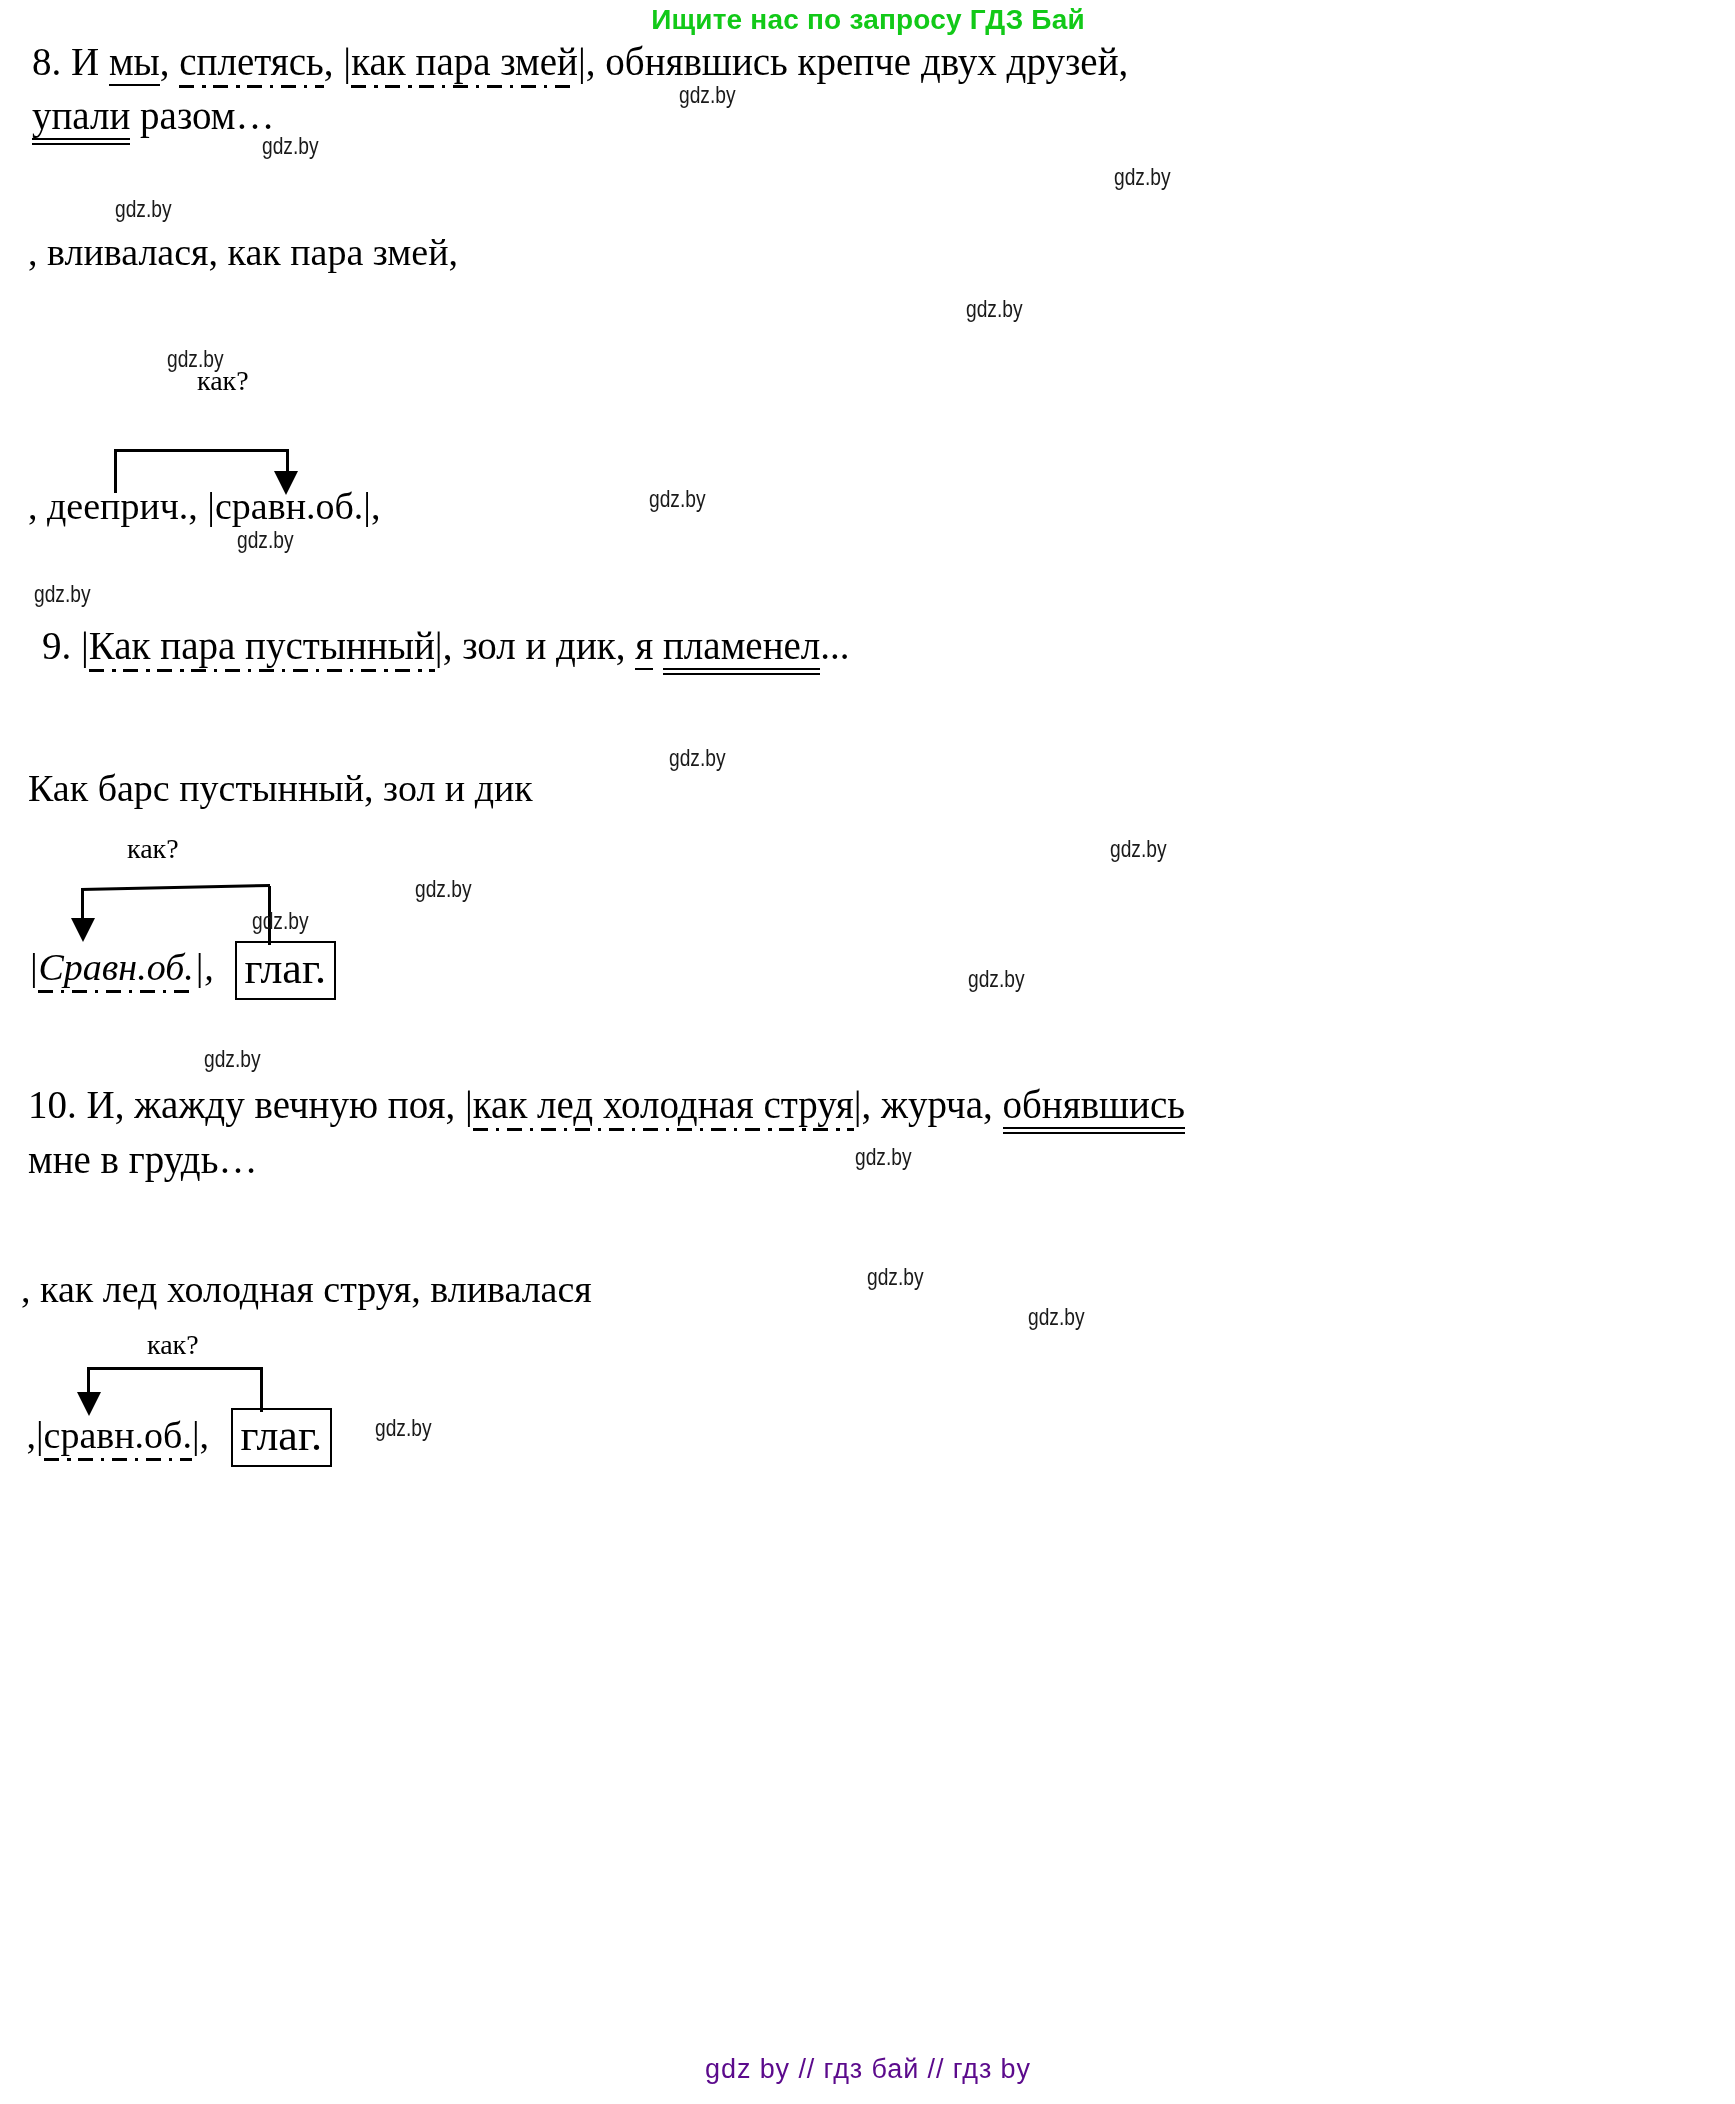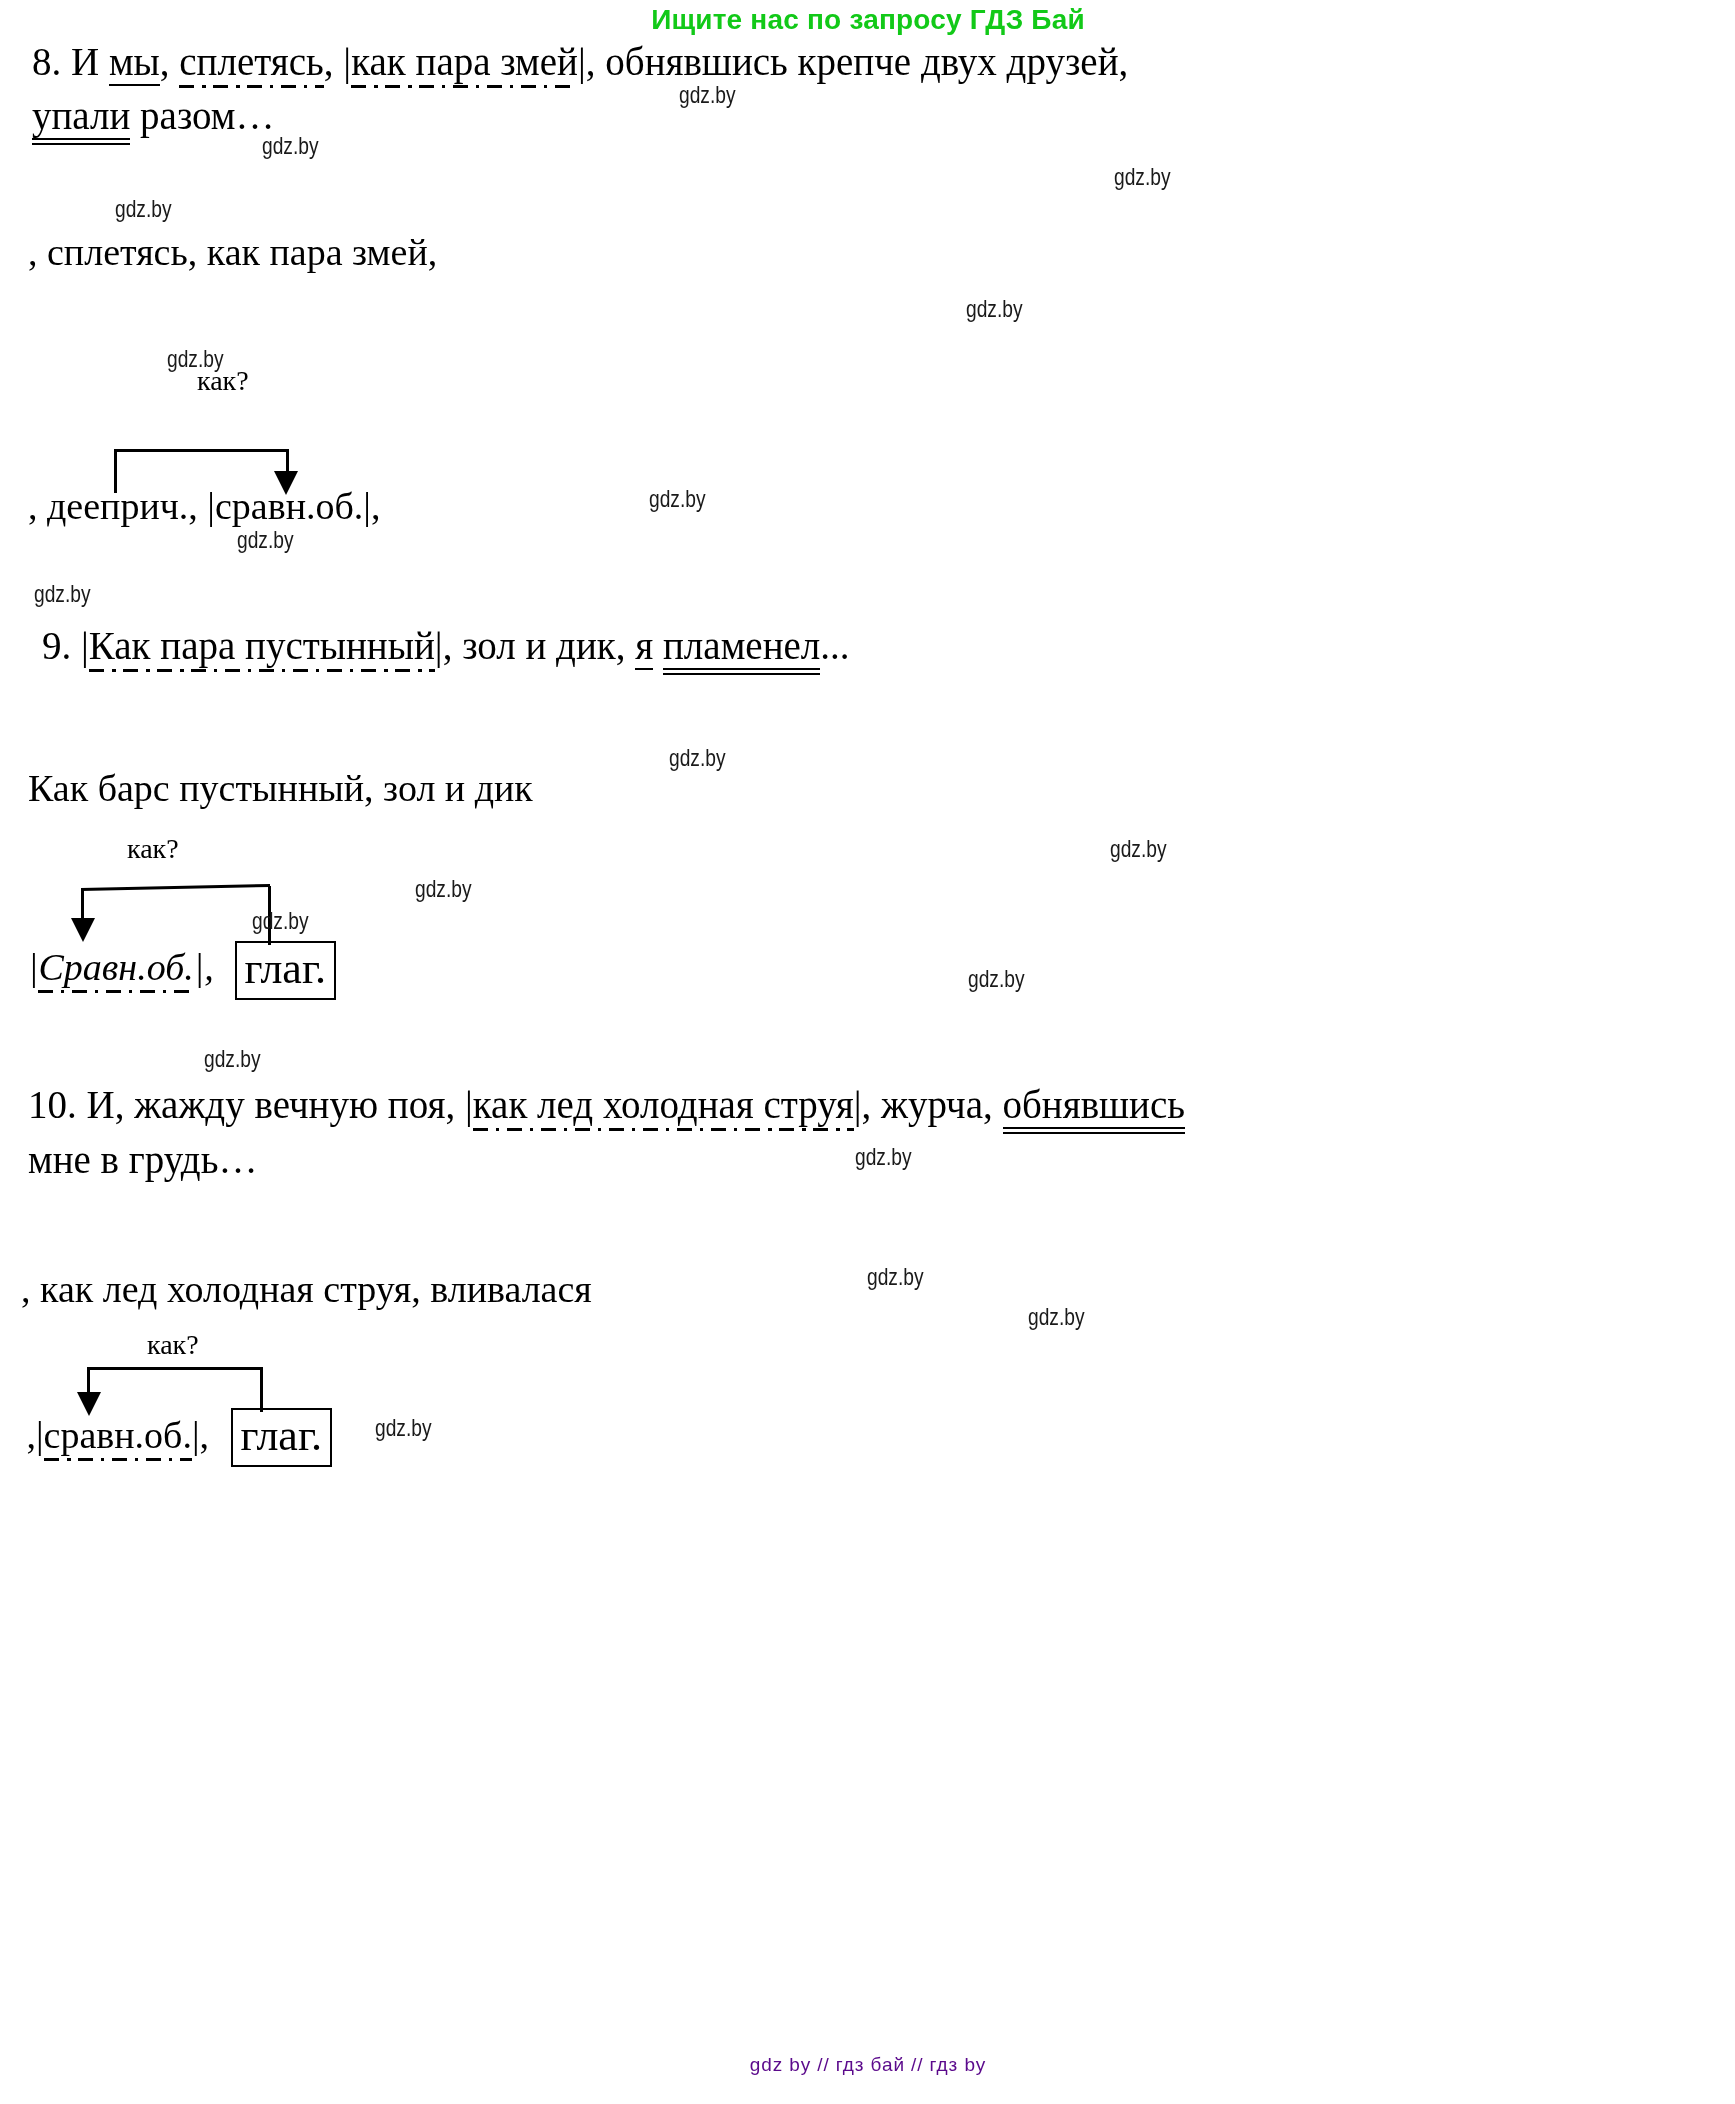--- a/index.html
+++ b/index.html
@@ -32,21 +32,21 @@
   }
 
   
   .site-footer {
     position: absolute;
     left: 0;
     top: 2054px;
     width: 1736px;
     text-align: center;
     font-family: "Liberation Sans", "DejaVu Sans", sans-serif;
-    font-size: 19px;
+    font-size: 27px;
     color: #5b0a8c;
     letter-spacing: 0.9px;
   }
 
   
   .wm {
     position: absolute;
     font-family: "Liberation Sans", "DejaVu Sans", sans-serif;
     font-size: 24px;
     color: #1a1a1a;
@@ -141,21 +141,21 @@
 <div class="site-header">Ищите нас по запросу ГДЗ Бай</div>
 
 <div class="txt big" style="left:32px; top:36px;text-align:center;">
   <span>8. И </span><span class="u-single">мы</span><span>, </span><span class="u-dashdot2">сплетясь</span><span>, </span><span class="bar">|</span><span class="u-dashdot2">как пара змей</span><span class="bar">|</span><span>, обнявшись крепче двух друзей,</span>
 </div>
 
 <div class="txt big" style="left:32px; top:90px;font-family:Liberation Serif, serif;">
   <span class="u-double">упали</span><span> разом…</span>
 </div>
 
-<div class="txt" style="left:28px; top:227px;">, сплетясь, как пара змей,</div>
+<div class="txt" style="left:28px; top:227px;">, вливалася, как пара змей,</div>
 
 <div class="scheme" style="left:0; top:0;">
   <div class="scheme-label" style="left:197px; top:365px;">как?</div>
 
   <div class="scheme-line" style="left:114px; top:449px; width:2.8px; height:44px;"></div>
 
   <div class="scheme-line" style="left:114px; top:449px; width:175px; height:2.8px;"></div>
 
   <div class="scheme-line" style="left:286px; top:449px; width:2.8px; height:26.5px;"></div>
   <div class="arrowhead" style="left:274px; top:471px;"></div>

